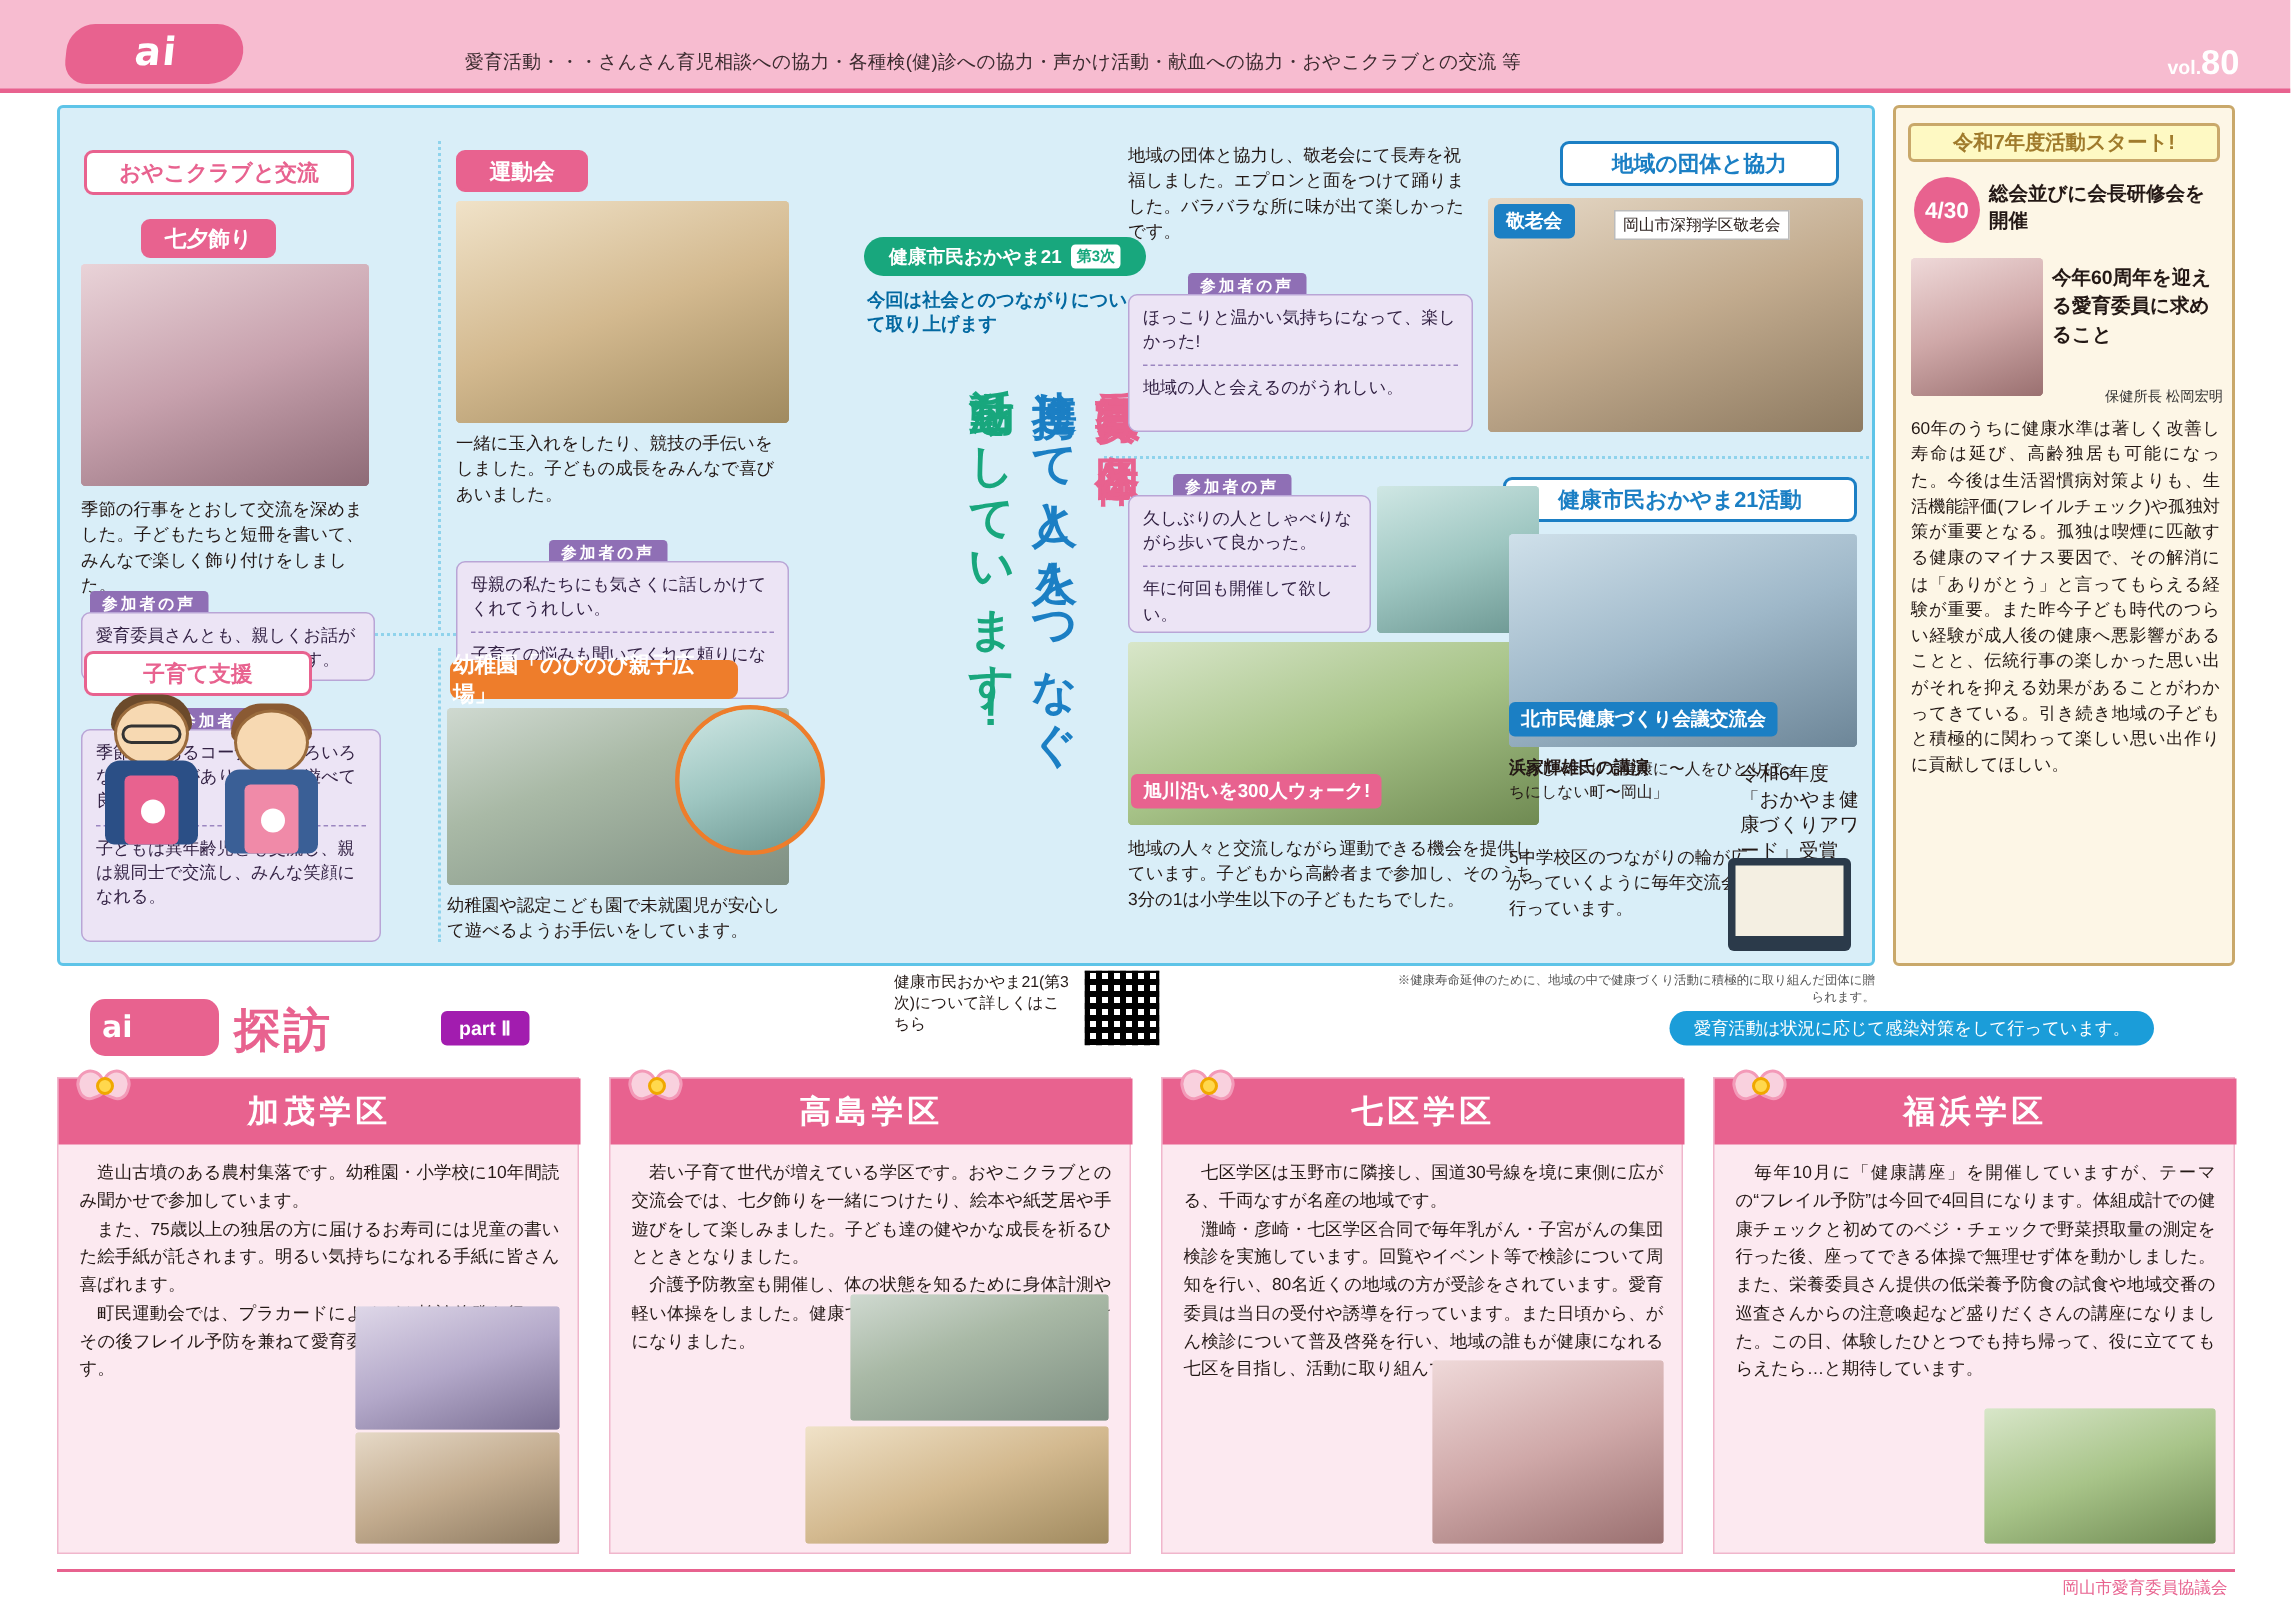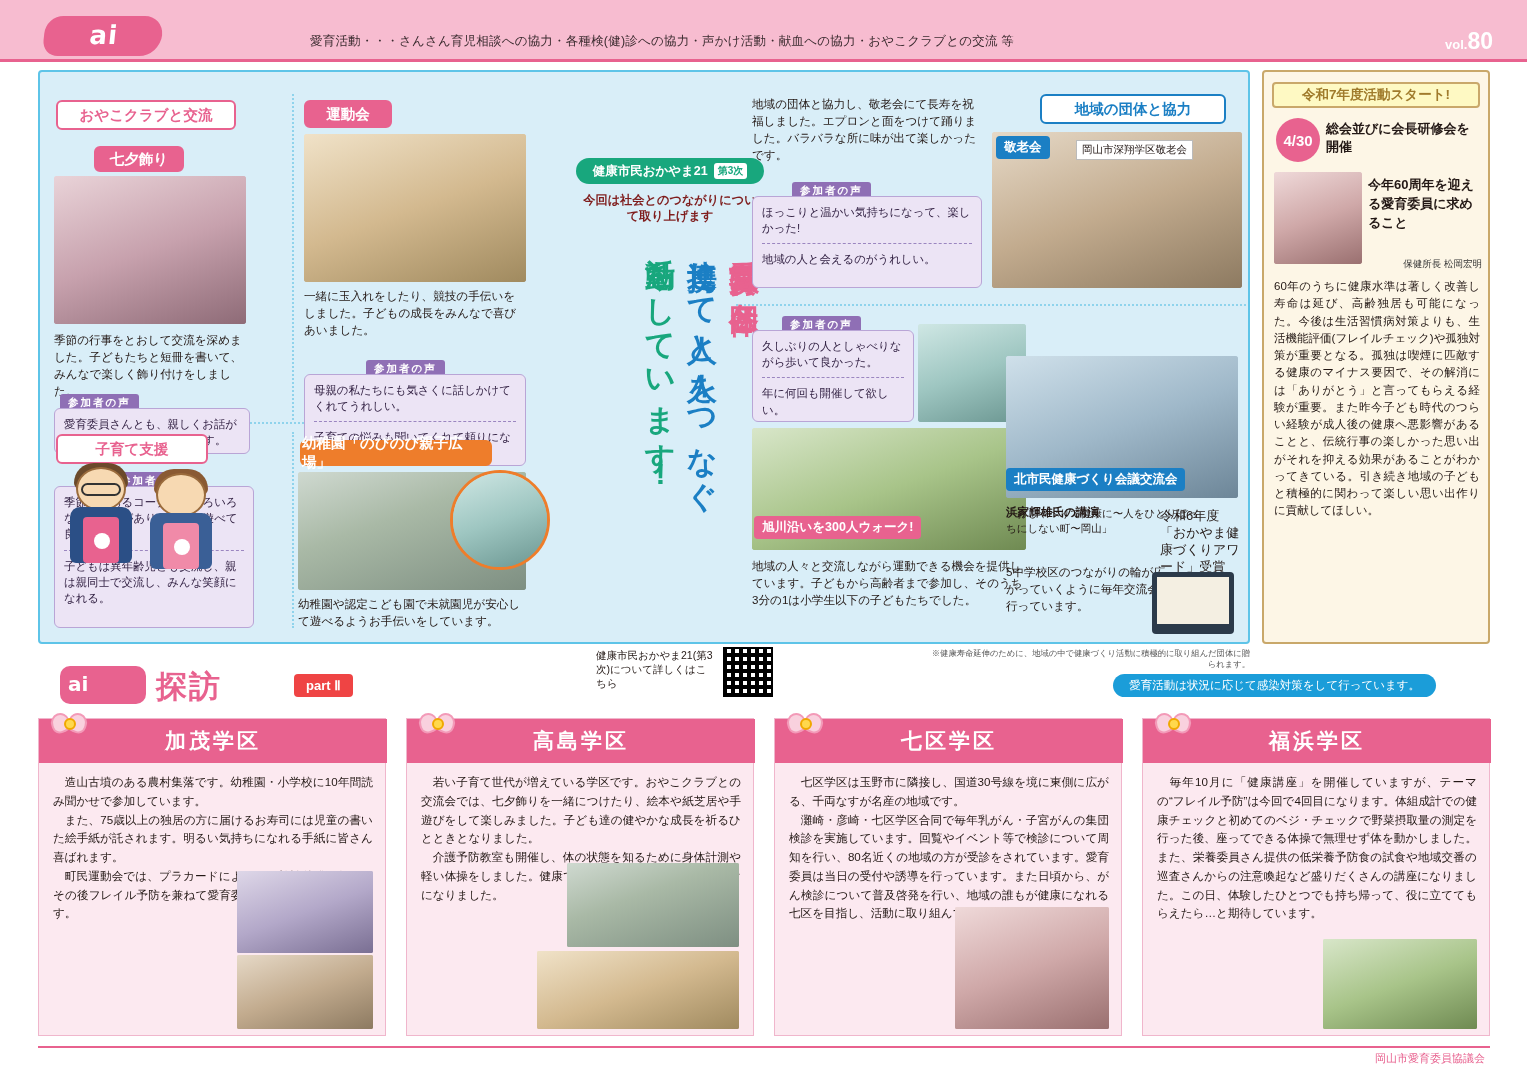--- a/index.html
+++ b/index.html
@@ -101,22 +101,22 @@
   .kenkou-tag{
     position:absolute; left:8px; top:10px; width:188px; height:26px;
     background:#18a77d; color:#fff; border-radius:13px;
     font-size:12.5px; font-weight:bold; display:flex; align-items:center; justify-content:center;
   }
   .kenkou-tag .third{
     background:#fff; color:#18a77d; border-radius:3px; font-size:10px;
     padding:1px 4px; margin-left:6px;
   }
   .kenkou-sub{
-    position:absolute; left:10px; top:44px; width:184px; text-align:center;
-    font-size:12.2px; font-weight:bold; color:#7f1d1d; line-height:1.35;
+    position:absolute; left:10px; top:44px; width:184px; text-align:left;
+    font-size:12.2px; font-weight:bold; color:#0369a1; line-height:1.35;
   }
   .vert-head{
     position:absolute; top:88px; writing-mode:vertical-rl; text-orientation:upright;
     font-weight:bold; letter-spacing:2px;
   }
   .vert-pink{ right:4px; font-size:30px; color:#e8628f; }
   .vert-blue{ right:46px; font-size:30px; color:#1b7fc4; }
   .vert-green{ right:88px; font-size:30px; color:#18a77d; }
 
   .mascots{ position:absolute; left:30px; top:395px; width:150px; height:105px; }
@@ -186,21 +186,21 @@
   }
   .band-logo-in{
     position:absolute; left:30px; top:12px; width:70px; height:26px; color:#fff;
     font-weight:bold; font-size:20px; font-family:"DejaVu Sans",sans-serif;
   }
   .band-tanbou{
     position:absolute; left:118px; top:6px; font-size:31px; font-weight:bold; color:#e8628f;
     letter-spacing:2px;
   }
   .band-part{
-    position:absolute; left:256px; top:14px; background:#ef4444; color:#fff;
+    position:absolute; left:256px; top:14px; background:#a21caf; color:#fff;
     font-size:13px; font-weight:bold; border-radius:4px; padding:4px 12px;
   }
   .band-text{
     position:absolute; left:352px; top:12px; font-size:19px; font-weight:bold; color:#231815;
     white-space:nowrap;
   }
   .kanji-box{
     display:inline-block; background:#e8628f; color:#fff; border-radius:4px;
     padding:1px 5px; margin:0 2px; font-size:18px;
   }
@@ -377,20 +377,21 @@
       <div class="v-line">地域の人と会えるのがうれしい。</div>
     </div>
 
     <div class="sec-title blue" style="left:1000px; top:22px; width:186px; height:30px; background:#fff;">地域の団体と協力</div>
     <div class="card-photo p-b" style="left:952px; top:60px; width:250px; height:156px;">
       <div class="ph p-b"></div>
     </div>
     <div class="cap-pink" style="left:956px; top:64px; background:#1b7fc4;">敬老会</div>
     <div class="cap-small" style="left:1036px; top:68px;">岡山市深翔学区敬老会</div>
 
+    <div class="sec-title blue" style="left:962px; top:246px; width:236px; height:30px; background:#fff;">健康市民おかやま21活動</div>
 
     <div class="voice-label" style="left:742px; top:244px;">参加者の声</div>
     <div class="voice-box" style="left:712px; top:258px; width:162px; height:92px;">
       <div class="v-line">久しぶりの人としゃべりながら歩いて良かった。</div>
       <div class="v-sep"></div>
       <div class="v-line">年に何回も開催して欲しい。</div>
     </div>
     <div class="card-photo p-h" style="left:878px; top:252px; width:108px; height:98px;">
         <div class="ph p-h"></div>
       </div>

